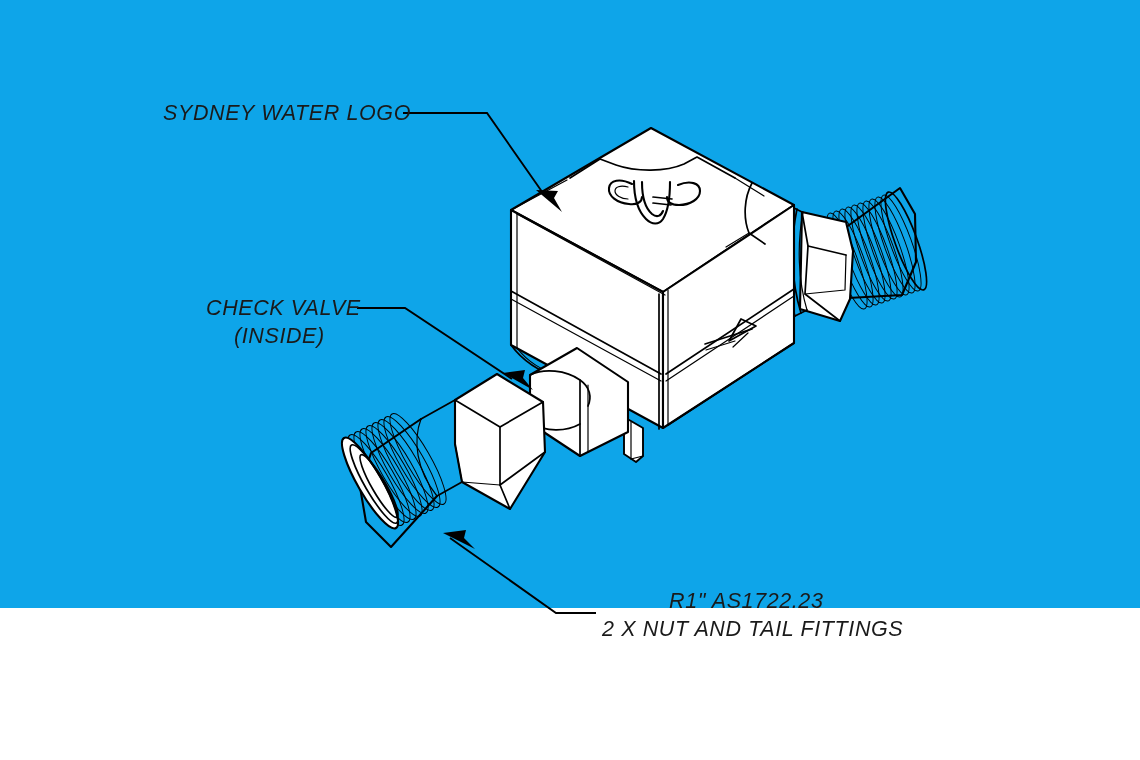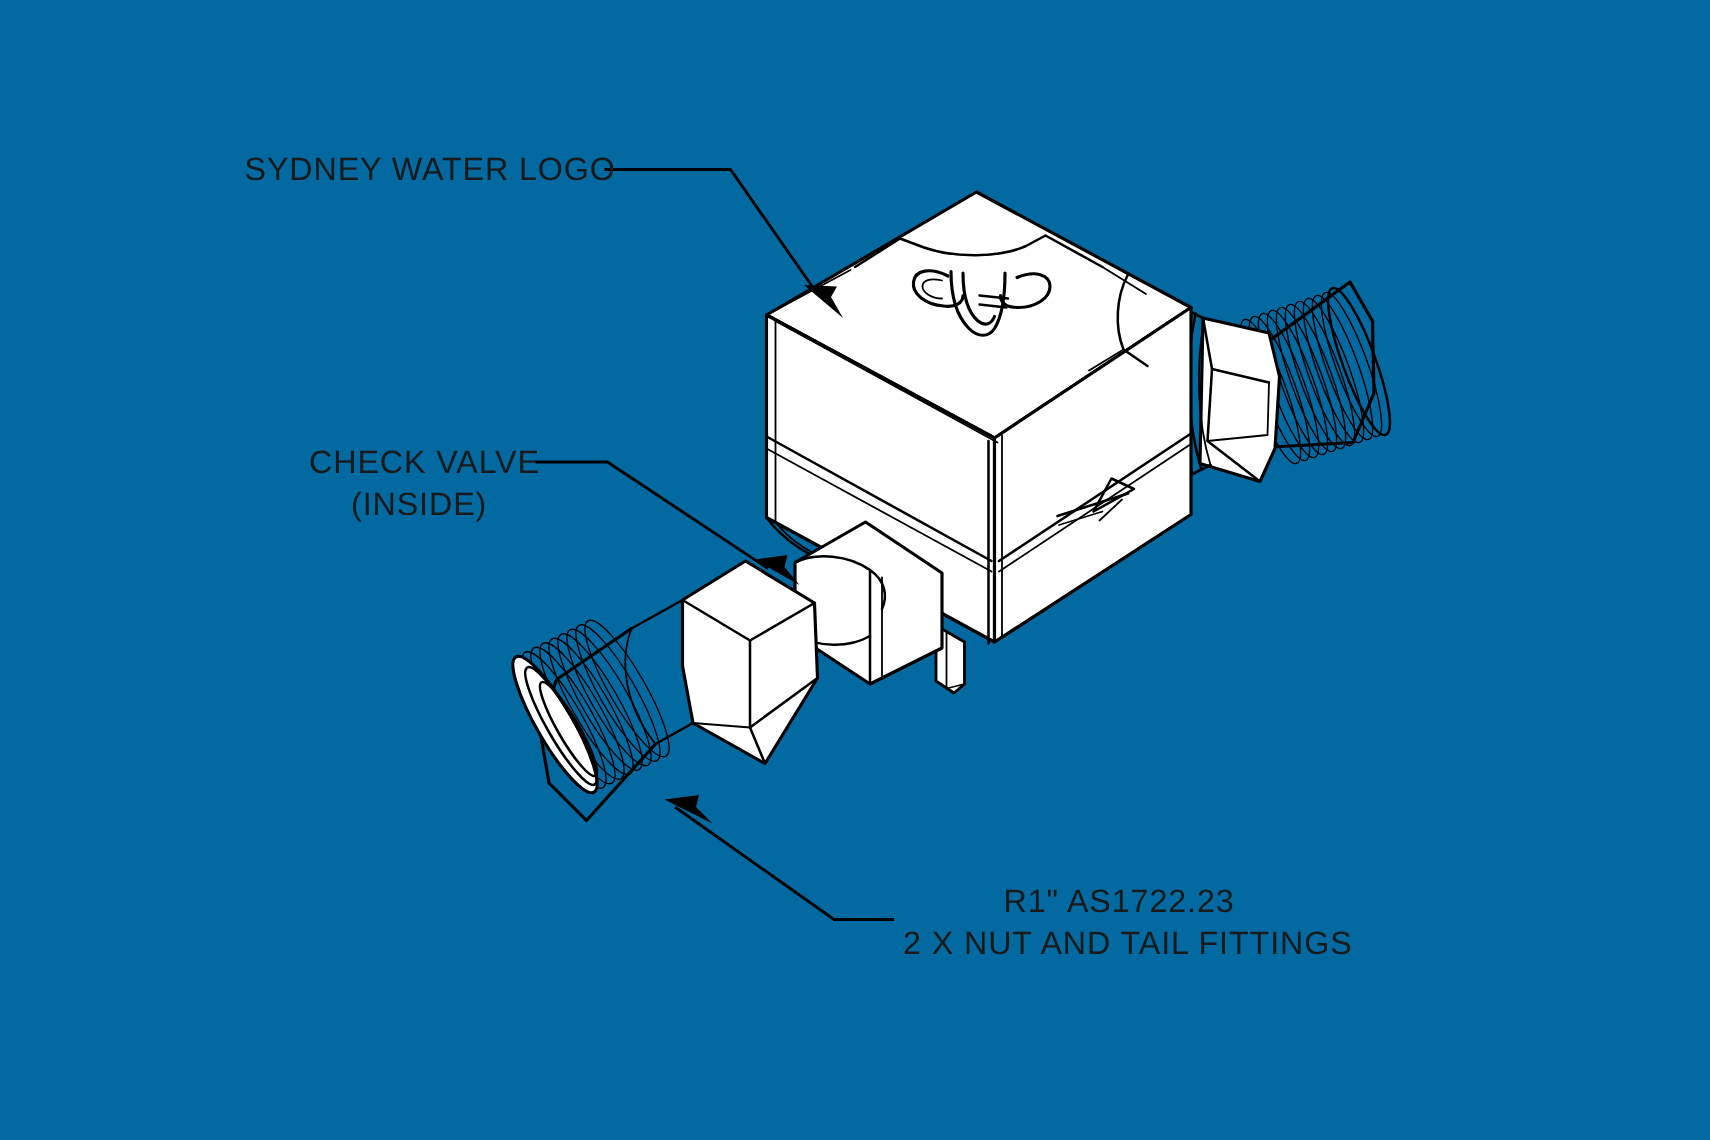--- a/index.html
+++ b/index.html
@@ -9,22 +9,23 @@
   }
   body {
     width: 1140px;
     height: 760px;
     font-family: "Liberation Sans", sans-serif;
     overflow: hidden;
   }
   #sheet {
     position: relative;
     width: 1140px;
-    height: 760px;
-    background: #0369a1;
+    height: 608px;
+    background: #0ea5e9;
+    font-style: italic;
   }
   #drawing {
     position: absolute;
     left: 0;
     top: 0;
     width: 1140px;
     height: 760px;
     display: block;
   }
   .anno-text {

